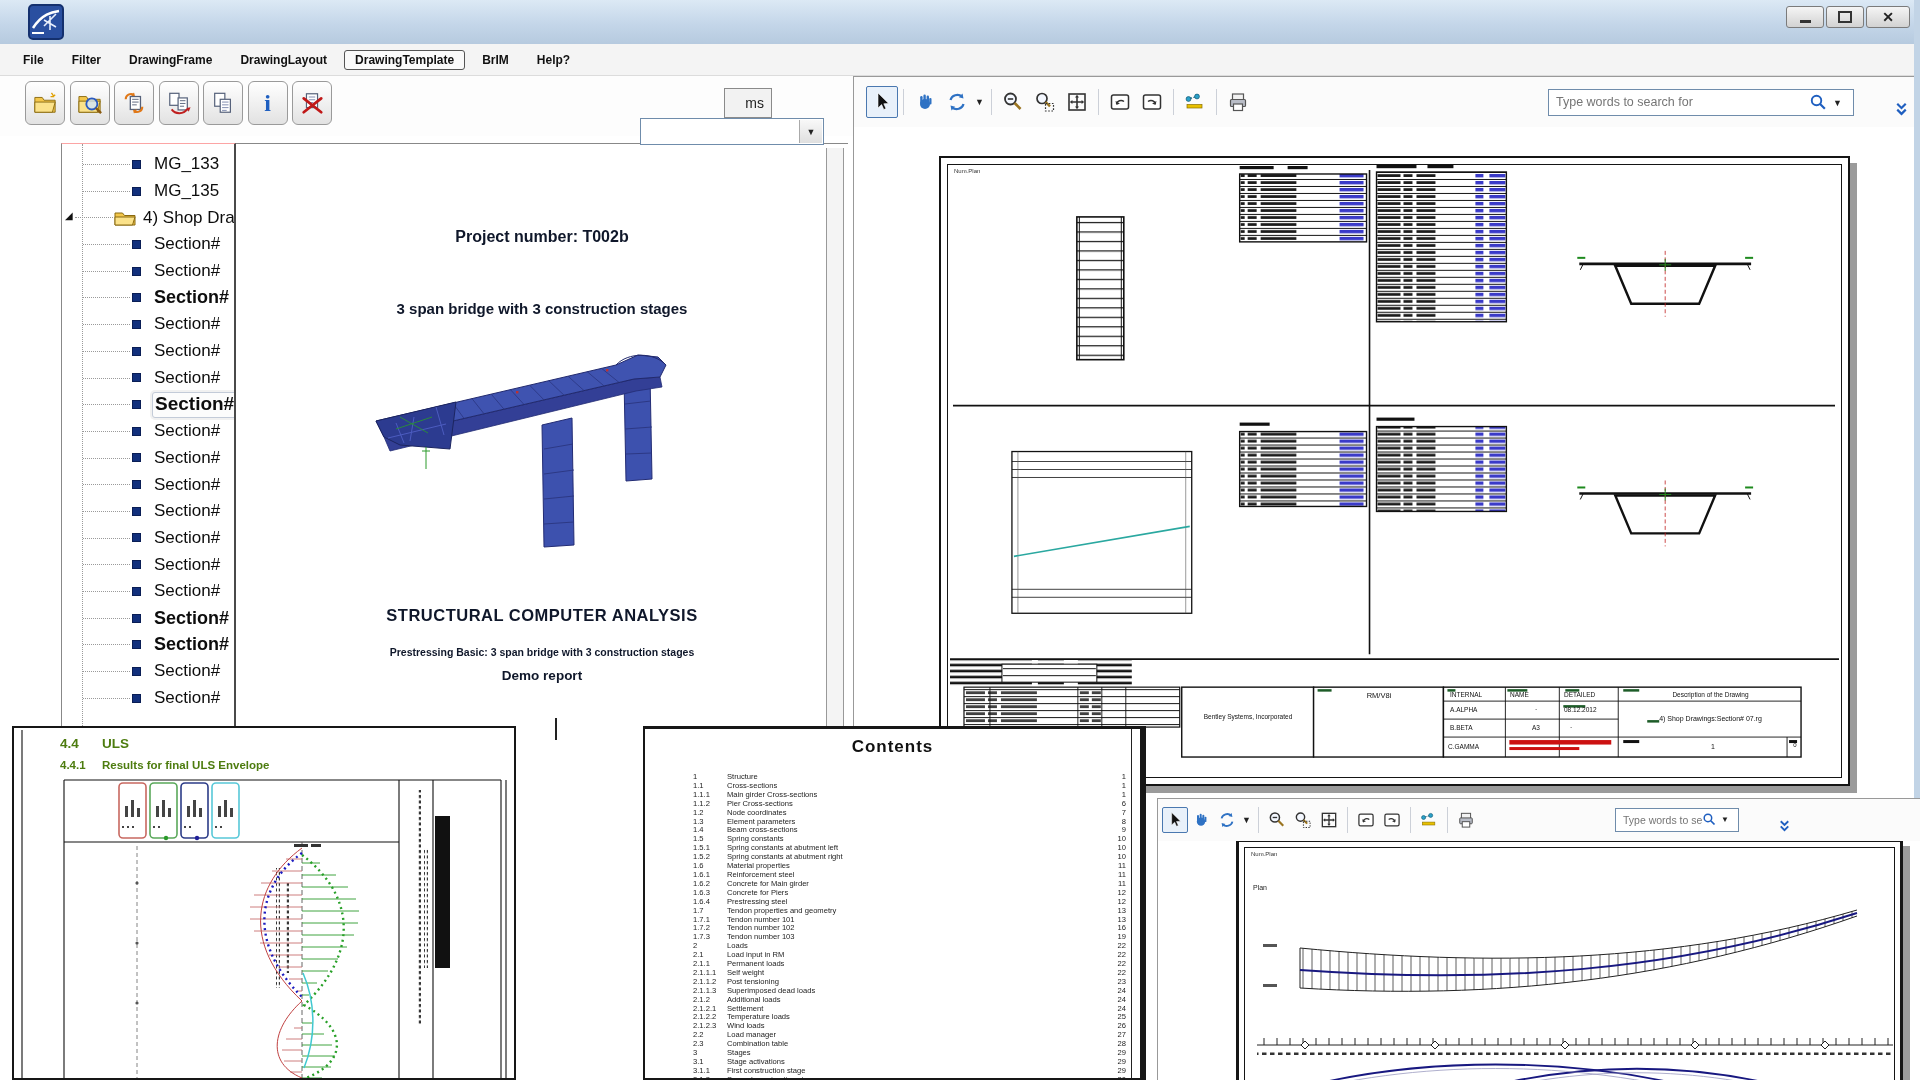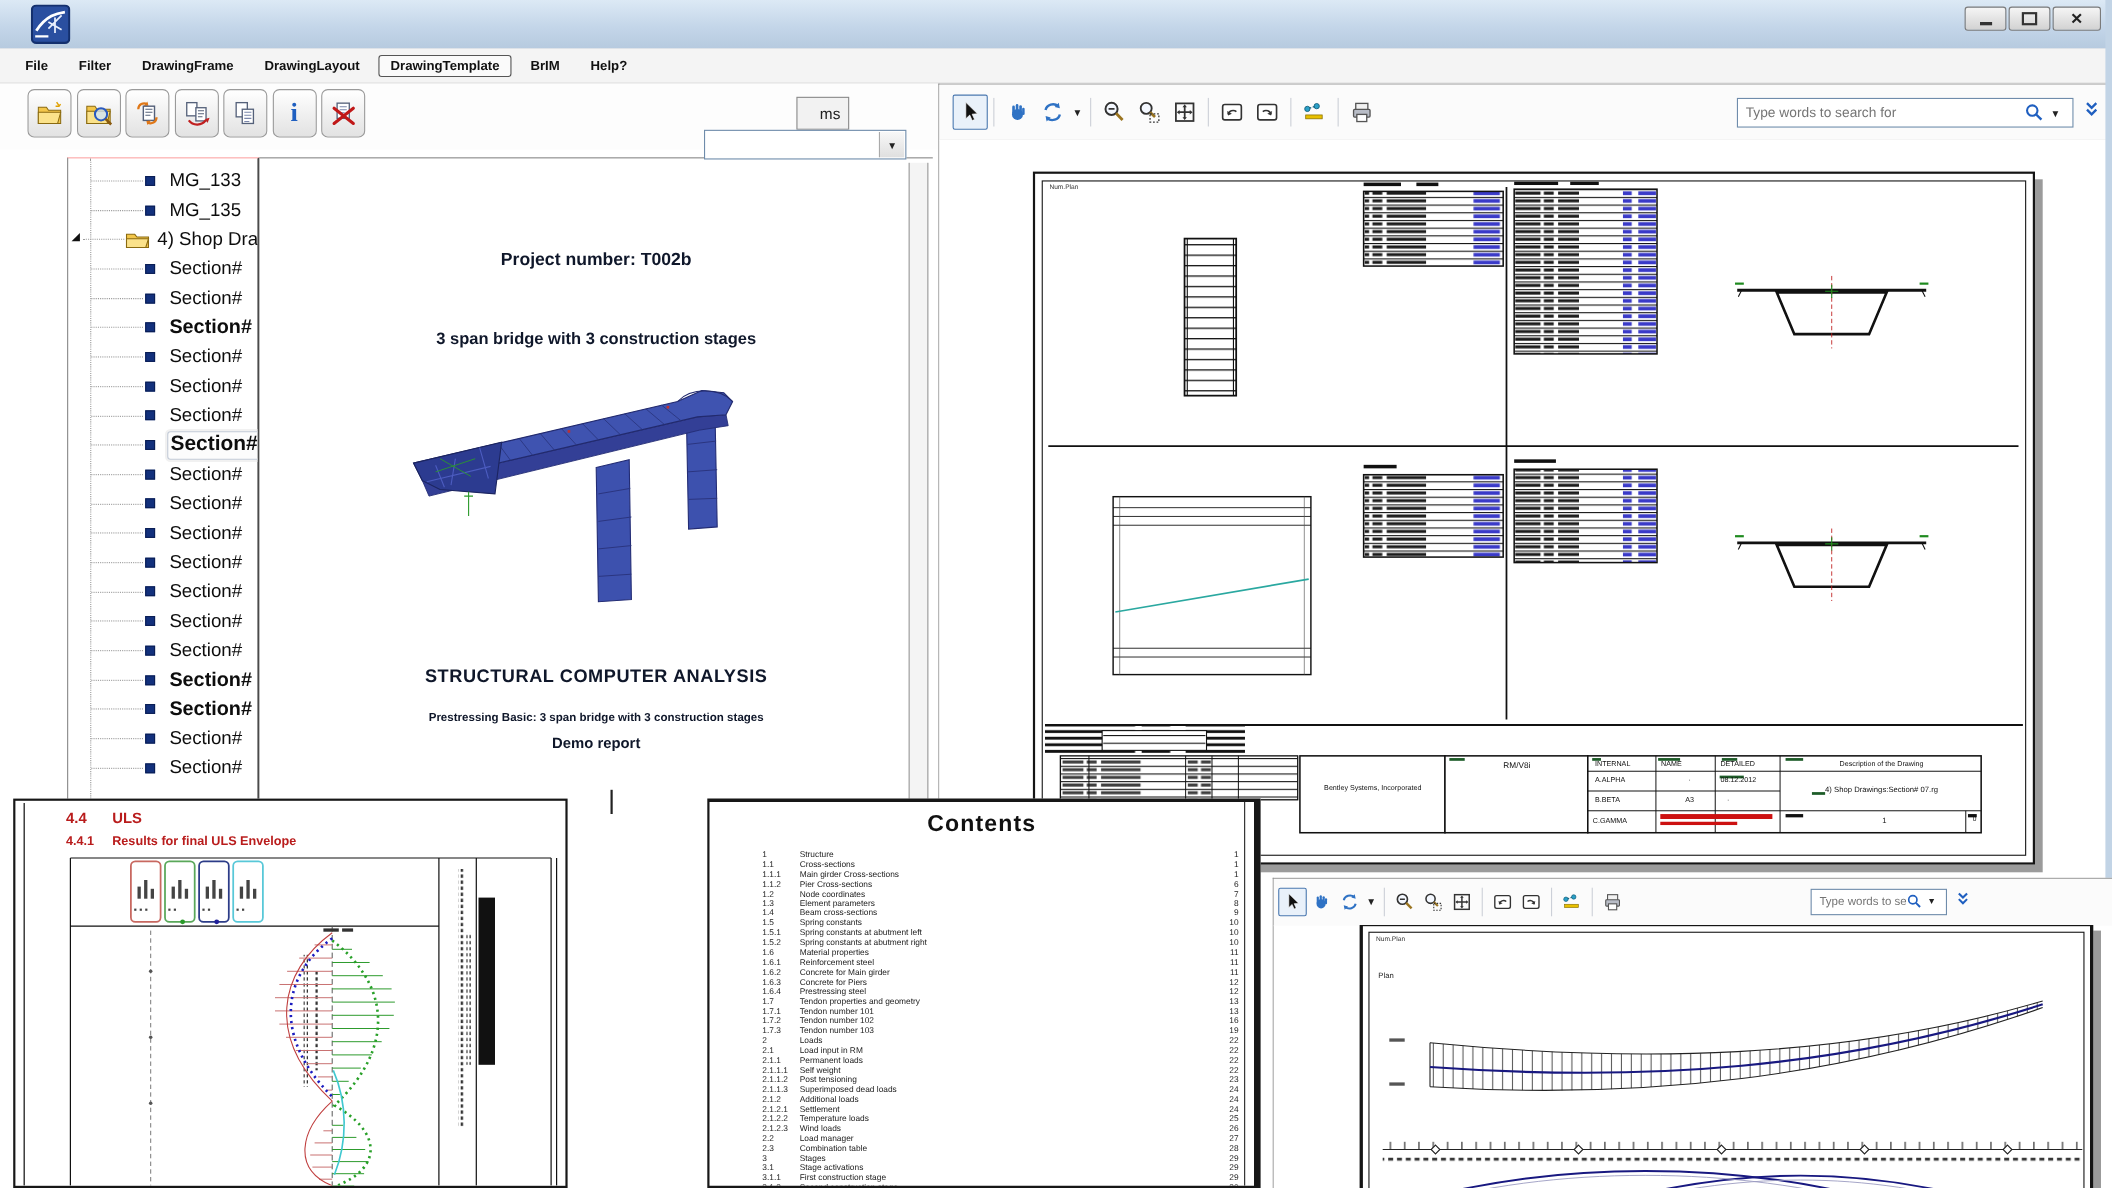--- a/index.html
+++ b/index.html
@@ -56,45 +56,45 @@
   .vtbar{position:absolute;left:0;top:0;right:0;background:#fbfbfb;border-bottom:1px solid #d6d6d6;display:flex;align-items:center;}
   .vtop .vtbar{height:50px;padding-left:12px;}
   .vbot .vtbar{height:42px;padding-left:4px;}
   .vtb-btn{width:30px;height:30px;display:flex;align-items:center;justify-content:center;border:1px solid transparent;border-radius:2px;flex:none;}
   .vbot .vtb-btn{width:24px;height:24px;}
   .vtb-btn.sel{border:1px solid #4a78b0;background:#e9f1fa;}
   .vsep{width:1px;height:26px;background:#ccd0d8;margin:0 5px;flex:none;}
   .caret{font-size:9px;color:#222;margin:0 2px;flex:none;}
   .vic{width:24px;height:24px;}
   .vbot .vic{width:20px;height:20px;}
-  .searchwrap{margin-left:auto;display:flex;align-items:flex-start;flex:none;}
+  .searchwrap{margin-left:auto;display:flex;align-items:flex-end;flex:none;gap:31px;}
   .searchbox{position:relative;flex:none;}
   .searchbox input{box-sizing:border-box;height:27px;border:1px solid #6f8cab;background:#fff;font-family:"Liberation Sans",sans-serif;font-size:12.5px;color:#444;padding:2px 44px 2px 7px;}
   .vtop .searchbox input{width:306px;}
   .vbot .searchbox input{width:124px;height:24px;font-size:10.5px;padding-right:36px;}
   .sic{position:absolute;top:4px;}
   .canvas{position:absolute;left:0;right:0;bottom:0;background:#fff;overflow:hidden;}
   .vtop .canvas{top:50px;}
   .vbot .canvas{top:42px;}
   .sheet{position:absolute;background:#fff;border:2.5px solid #151515;box-shadow:7px 7px 0 rgba(72,72,72,.55);box-sizing:border-box;}
   .innerframe{position:absolute;left:6px;top:6px;right:6px;bottom:6px;border:1.5px solid #151515;}
   .vbot .innerframe{left:5px;top:5px;right:5px;bottom:5px;border-width:1px;}
   .cornerlabel{position:absolute;left:6px;top:3px;font-size:6px;color:#333;}
   .planlabel{position:absolute;left:8px;top:36px;font-size:7px;color:#222;}
   .tbk{position:absolute;font-size:6.5px;color:#111;line-height:1.1;}
   .tbk.c{text-align:center;}
   
   .repwin{background:#fff;border:2px solid #171717;box-sizing:border-box;z-index:30;overflow:hidden;}
   .ulswin{left:12px;top:726px;width:504px;height:354px;}
   .contwin{left:643px;top:726px;width:503px;height:354px;border-top-width:3px;border-right-width:6px;z-index:31;}
-  .ulsh{position:absolute;left:46px;color:#b91c1c;font-weight:700;display:flex;align-items:center;}
+  .ulsh{position:absolute;left:46px;color:#4d7c0f;font-weight:700;display:flex;align-items:center;}
   .ulsh .num{width:42px;flex:none;}
   .h1row{top:8px;font-size:13.5px;}
   .h2row{top:31px;font-size:11.5px;}
-  .conttitle{position:absolute;left:0;top:8px;width:100%;text-align:center;font-size:21px;font-weight:700;color:#111;letter-spacing:1px;}
+  .conttitle{position:absolute;left:0;top:8px;width:100%;text-align:center;font-size:17px;font-weight:700;color:#111;letter-spacing:1px;}
   .tocwrap{position:absolute;left:0;top:44px;right:14px;display:flex;flex-direction:column;}
   .tocrow{display:flex;line-height:8.9px;font-size:7.6px;color:#1c1c1c;}
   .toc-num{width:82px;padding-left:48px;flex:none;box-sizing:border-box;}
   .toc-label{flex:1;}
   .toc-page{width:42px;text-align:right;flex:none;}
   .contline{position:absolute;right:8px;top:0;bottom:0;width:1px;background:#222;}
 </style>
 </head>
 <body>
 

